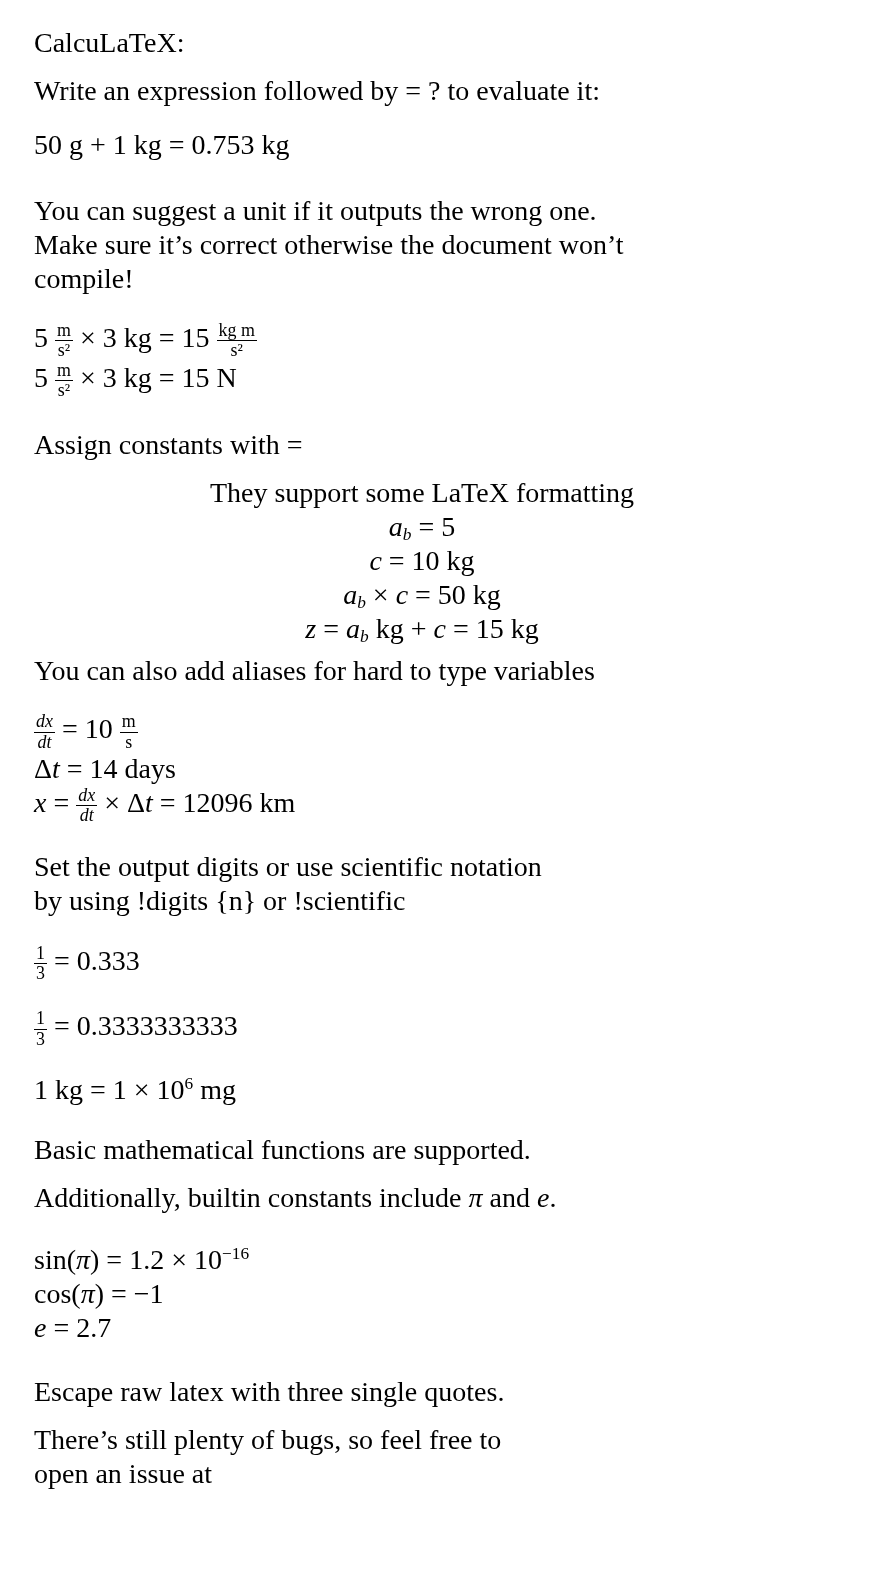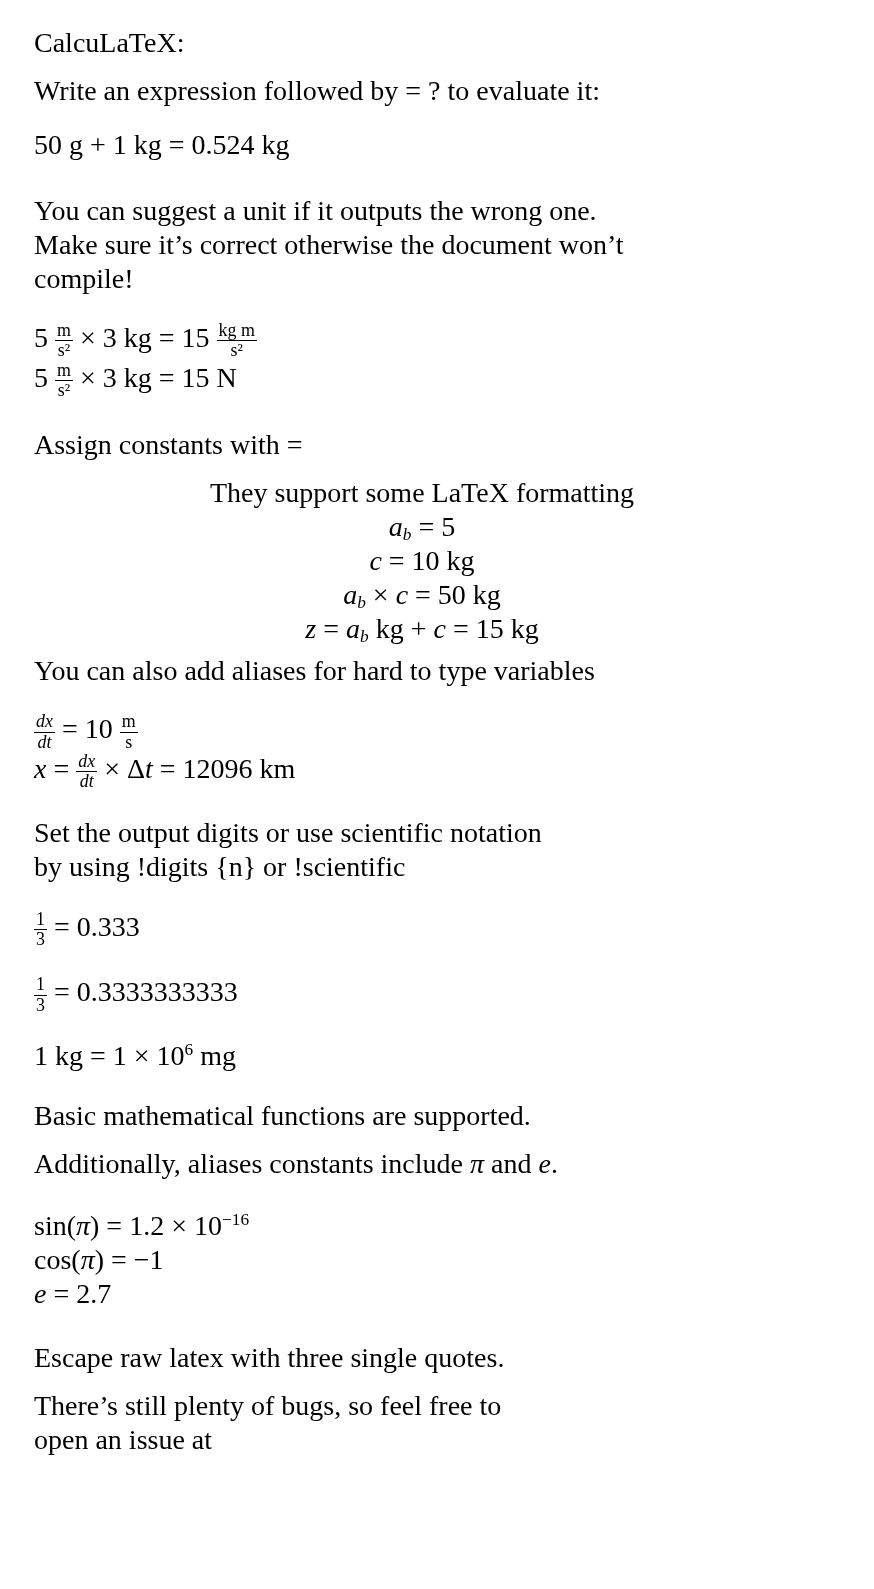--- a/index.html
+++ b/index.html
@@ -54,21 +54,21 @@
 </style>
 </head>
 <body>
 
 <div class="page">
 
   <p class="line mb-title">CalcuLaTeX:</p>
 
   <p class="line mb-intro">Write an expression followed by = ? to evaluate it:</p>
 
-  <div class="line math mb-eqsum"><span>50 g + 1 kg = 0.524 kg</span></div>
+  <div class="line math mb-eqsum"><span>50 g + 1 kg = 0.753 kg</span></div>
 
   <p class="line multi mb-units">You can suggest a unit if it outputs the wrong one.
 Make sure it’s correct otherwise the document won’t
 compile!</p>
 
   <div class="block mb-force">
     <div class="line math"><span>5 </span><span class="frac"><span class="num">m</span><span class="den">s²</span></span><span> × 3 kg = 15 </span><span class="frac"><span class="num">kg m</span><span class="den">s²</span></span></div>
     <div class="line math"><span>5 </span><span class="frac"><span class="num">m</span><span class="den">s²</span></span><span> × 3 kg = 15 N</span></div>
   </div>
 
@@ -79,35 +79,36 @@
     <div class="line math"><span class="it">a</span><sub class="it">b</sub><span> = 5</span></div>
     <div class="line math"><span class="it">c</span><span> = 10 kg</span></div>
     <div class="line math"><span class="it">a</span><sub class="it">b</sub><span> × </span><span class="it">c</span><span> = 50 kg</span></div>
     <div class="line math"><span class="it">z</span><span> = </span><span class="it">a</span><sub class="it">b</sub><span> kg + </span><span class="it">c</span><span> = 15 kg</span></div>
   </div>
 
   <p class="line mb-alias">You can also add aliases for hard to type variables</p>
 
   <div class="block mb-vel">
     <div class="line math"><span class="frac it"><span class="num">dx</span><span class="den">dt</span></span><span> = 10 </span><span class="frac"><span class="num">m</span><span class="den">s</span></span></div>
+    <div class="line math"><span>Δ</span><span class="it">t</span><span> = 14 days</span></div>
     <div class="line math"><span class="it">x</span><span> = </span><span class="frac it"><span class="num">dx</span><span class="den">dt</span></span><span> × </span><span>Δ</span><span class="it">t</span><span> = 12096 km</span></div>
   </div>
 
   <p class="line multi mb-digits">Set the output digits or use scientific notation
 by using !digits {n} or !scientific</p>
 
   <div class="line math mb-third1"><span class="frac"><span class="num">1</span><span class="den">3</span></span><span> = 0.333</span></div>
 
   <div class="line math mb-third2"><span class="frac"><span class="num">1</span><span class="den">3</span></span><span> = 0.3333333333</span></div>
 
   <div class="line math mb-mg"><span>1 kg = 1 × 10</span><sup>6</sup><span> mg</span></div>
 
   <p class="line mb-func">Basic mathematical functions are supported.</p>
 
-  <p class="line mb-const"><span>Additionally, aliases constants include </span><span class="it">π</span><span> and </span><span class="it">e</span><span>.</span></p>
+  <p class="line mb-const"><span>Additionally, builtin constants include </span><span class="it">π</span><span> and </span><span class="it">e</span><span>.</span></p>
 
   <div class="block mb-trig">
     <div class="line math"><span>sin(</span><span class="it">π</span><span>) = 1.2 × 10</span><sup>−16</sup></div>
     <div class="line math"><span>cos(</span><span class="it">π</span><span>) = −1</span></div>
     <div class="line math"><span class="it">e</span><span> = 2.7</span></div>
   </div>
 
   <p class="line mb-escape">Escape raw latex with three single quotes.</p>
 
   <p class="line multi">There’s still plenty of bugs, so feel free to

